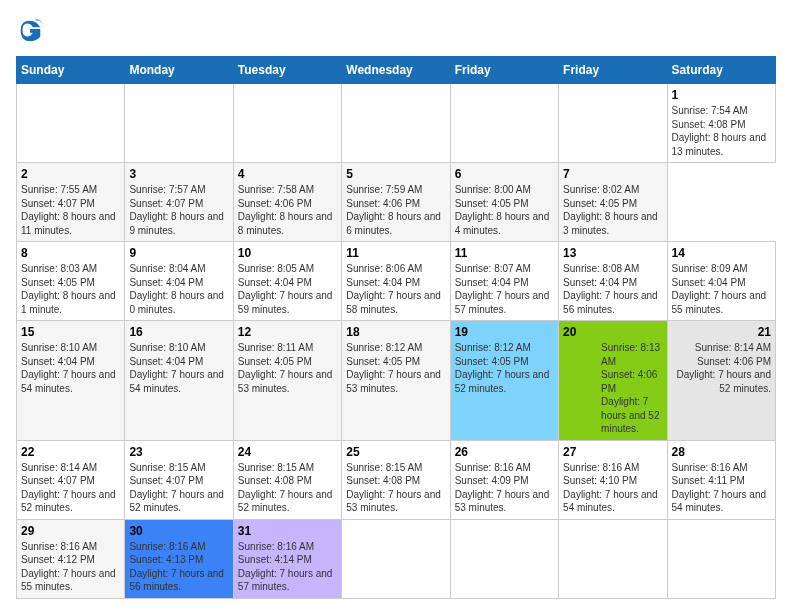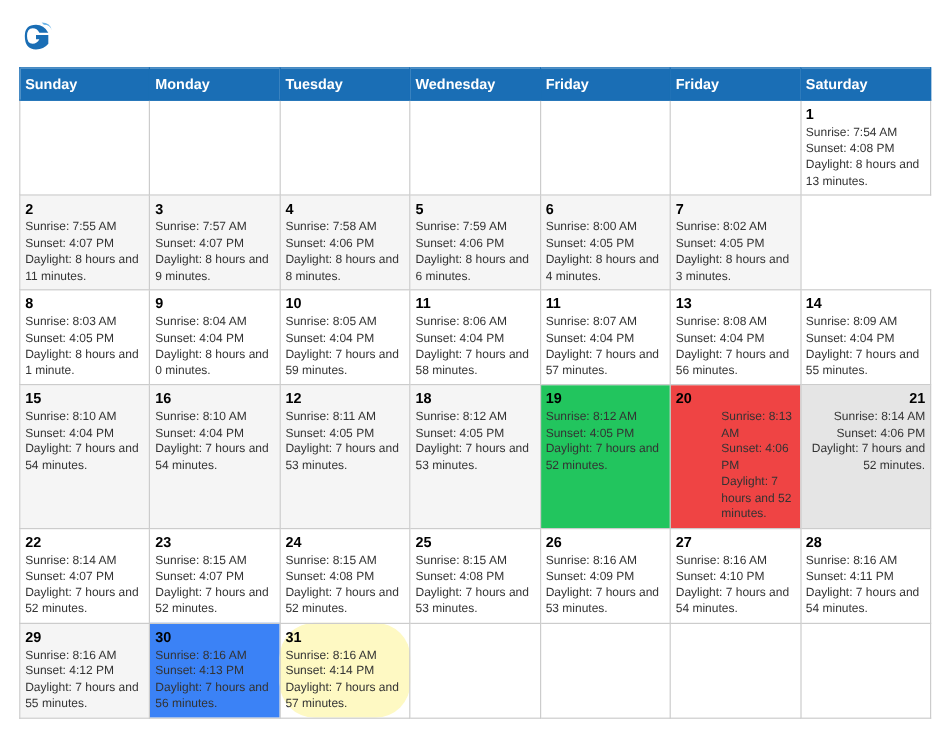--- a/index.html
+++ b/index.html
@@ -239,27 +239,27 @@
           <div class="day-info" style="white-space: pre-line;">Sunrise: 8:11 AM
 Sunset: 4:05 PM
 Daylight: 7 hours and 53 minutes.</div>
         </td>
         <td style="background: rgb(245, 245, 245);">
           <span class="day-num">18</span>
           <div class="day-info" style="white-space: pre-line;">Sunrise: 8:12 AM
 Sunset: 4:05 PM
 Daylight: 7 hours and 53 minutes.</div>
         </td>
-        <td style="background: #22c55e;">
+        <td style="background: #7dd3fc;">
           <span class="day-num">19</span>
           <div class="day-info" style="white-space: pre-line;">Sunrise: 8:12 AM
 Sunset: 4:05 PM
 Daylight: 7 hours and 52 minutes.</div>
         </td>
-        <td style="background: #ef4444;">
+        <td style="background: #84cc16;">
           <span class="day-num">20</span>
           <div class="day-info" style="white-space: pre-line; margin-left: 38px;">Sunrise: 8:13 AM
 Sunset: 4:06 PM
 Daylight: 7 hours and 52 minutes.</div>
         </td>
         <td style="background: #e5e5e5; text-align: right;">
           <span class="day-num">21</span>
           <div class="day-info" style="white-space: pre-line;">Sunrise: 8:14 AM
 Sunset: 4:06 PM
 Daylight: 7 hours and 52 minutes.</div>
@@ -315,21 +315,21 @@
           <div class="day-info" style="white-space: pre-line;">Sunrise: 8:16 AM
 Sunset: 4:12 PM
 Daylight: 7 hours and 55 minutes.</div>
         </td>
         <td style="background: #3b82f6;">
           <span class="day-num">30</span>
           <div class="day-info" style="white-space: pre-line;">Sunrise: 8:16 AM
 Sunset: 4:13 PM
 Daylight: 7 hours and 56 minutes.</div>
         </td>
-        <td style="background: #fef9c3; border-radius: 29px;">
+        <td style="background: #c4b5fd;">
           <span class="day-num">31</span>
           <div class="day-info" style="white-space: pre-line;">Sunrise: 8:16 AM
 Sunset: 4:14 PM
 Daylight: 7 hours and 57 minutes.</div>
         </td>
         <td class="empty-cell"></td>
         <td class="empty-cell"></td>
         <td class="empty-cell"></td>
         <td class="empty-cell"></td>
       </tr>

